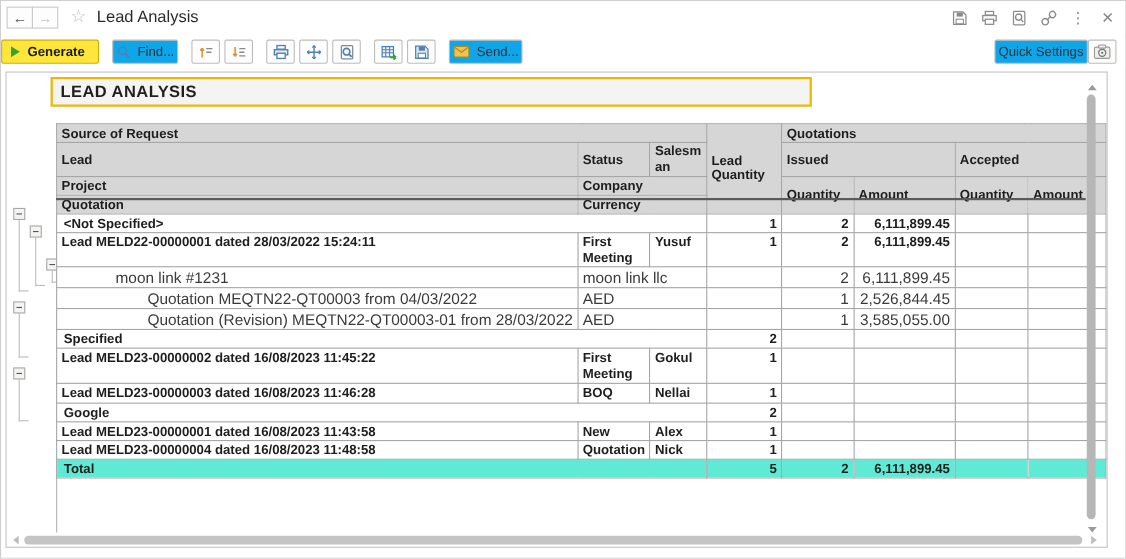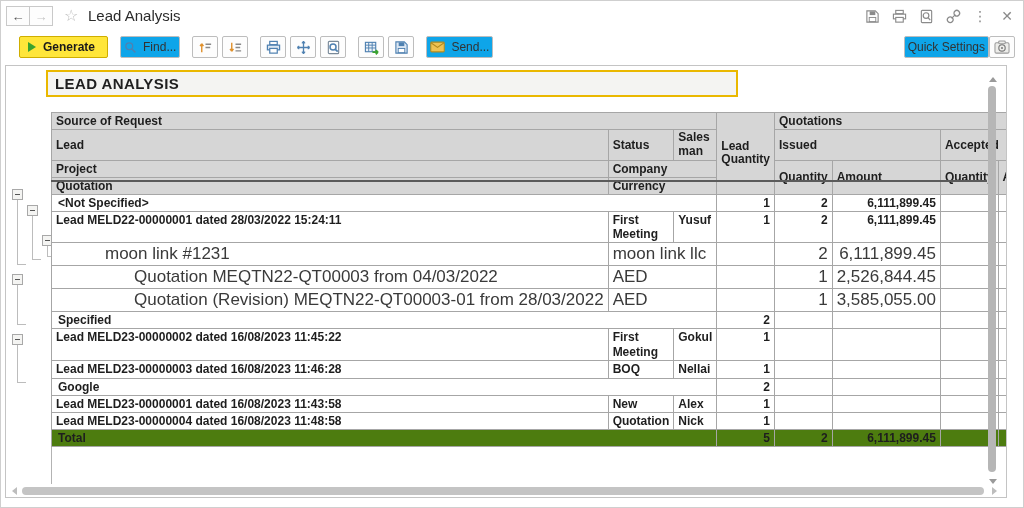--- a/index.html
+++ b/index.html
@@ -14,21 +14,21 @@
   .nav-arrow{font-size:13px;line-height:1;color:#555;}
   .nav-arrow.dis{color:#c6c6c6;}
   .fav-star{position:absolute;left:63px;top:5px;font-size:16px;color:#bdbdbd;line-height:20px;}
   .page-title{position:absolute;left:87px;top:6px;font-size:15px;color:#2b2b2b;}
   .win-icons{position:absolute;right:8px;top:7px;display:flex;align-items:center;gap:11px;}
   .win-icons .wicon{width:16px;height:16px;display:flex;align-items:center;justify-content:center;color:#8a8a8a;}
   .glyph{font-size:14px;color:#8a8a8a;line-height:1;}
 
   
   .toolbar{position:absolute;left:0;top:32px;width:100%;height:30px;background:#fff;}
-  .tb-left{position:absolute;left:18px;top:3px;display:flex;align-items:center;}
+  .tb-left{position:absolute;left:0;top:3px;display:flex;align-items:center;}
   .btn{height:22px;border:1px solid #bdbdbd;border-radius:2px;background:#0ea5e9;display:inline-flex;align-items:center;font-size:12px;color:#333;box-sizing:border-box;padding:0 3px;white-space:nowrap;}
   .btn-generate{background:#ffe63a;border-color:#cfae00;font-weight:bold;color:#1a1a1a;padding:0 12px 0 8px;}
   .play-tri{width:0;height:0;border-left:8px solid #3aa32e;border-top:5px solid transparent;border-bottom:5px solid transparent;margin-right:7px;}
   .icon-btn{width:26px;height:22px;border:1px solid #bdbdbd;border-radius:2px;background:#fdfdfd;display:inline-flex;align-items:center;justify-content:center;box-sizing:border-box;} .sp10{width:12px;} .sp4{width:4px;}
   .tb-right{position:absolute;right:8px;top:3px;display:flex;align-items:center;}
   .caret{width:0;height:0;border-left:4px solid transparent;border-right:4px solid transparent;border-top:4px solid #666;margin-left:7px;}
   .btn-label{display:inline-block;}
   .mini-ico{margin-right:6px;display:inline-flex;}
 
   
@@ -49,22 +49,22 @@
   tr.hC th{height:11px;}
   tr.hD th{height:11px;}
 
   tbody td{font-size:12px;color:#1e1e1e;background:#fff;vertical-align:middle;}
   tbody td.num{text-align:right;white-space:nowrap;}
   tbody td.lbl{white-space:nowrap;}
   tr.r-group td{height:13px;font-weight:bold;}
   tr.r-lead td{height:13px;font-weight:bold;}
   tr.r-lead.tall td{height:28px;vertical-align:top;}
   tr.r-lead td.wrap{white-space:normal;line-height:1.2;}
-  tr.r-detail td{height:11px;font-size:17px;color:#3a3a3a;font-weight:normal;}
-  tr.r-total td{height:13px;font-weight:bold;background:#4d7c0f;}
+  tr.r-detail td{height:11px;font-size:14px;color:#3a3a3a;font-weight:normal;}
+  tr.r-total td{height:13px;font-weight:bold;background:#5eead4;}
   td.ind-lead{padding-left:19px;}
 
   .freeze-line{position:absolute;left:45px;top:114px;width:936px;height:2px;background:#5a5a5a;}
 
   
   .toggle{position:absolute;width:11px;height:11px;background:#f4f4f2;border:1px solid #a8a8a8;box-sizing:border-box;}
   .toggle::after{content:"";position:absolute;left:2px;top:4px;width:5px;height:1px;background:#555;}
   .tree-line{position:absolute;border-left:1px solid #bcbcbc;border-bottom:1px solid #bcbcbc;}
 
   

